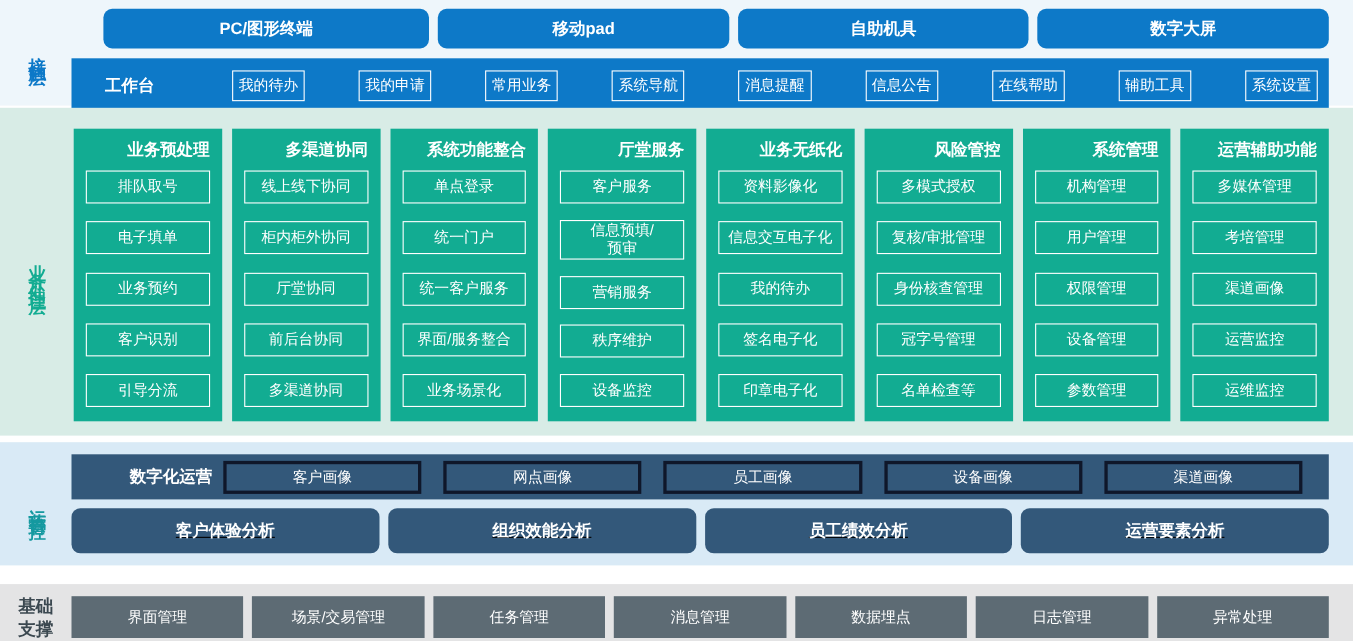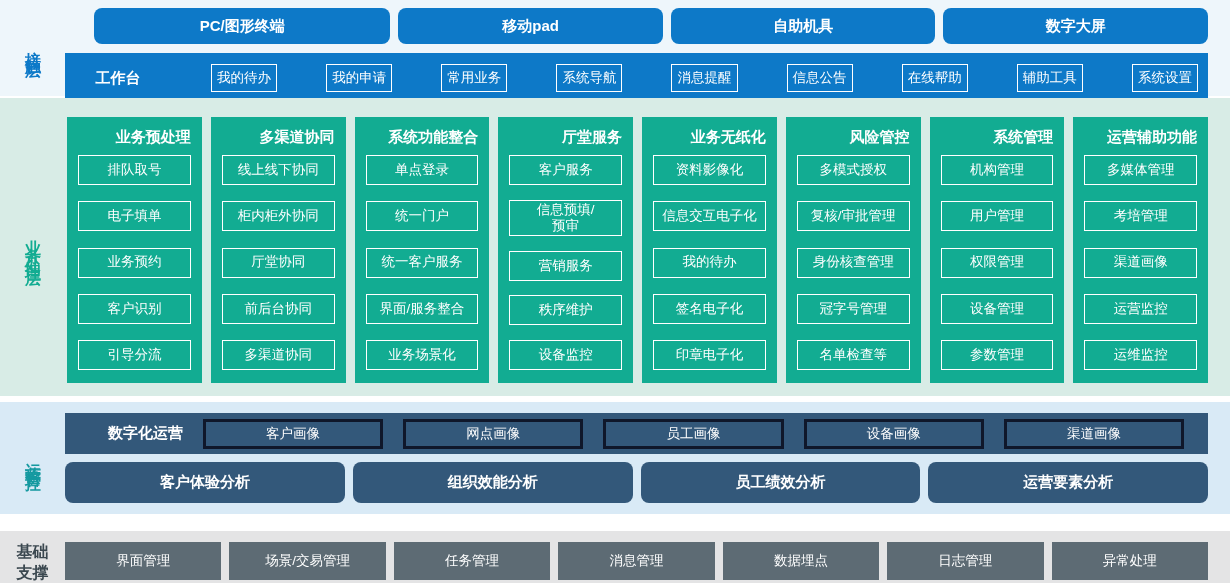--- a/index.html
+++ b/index.html
@@ -47,25 +47,25 @@
   .bcol-title{flex:none; height:24px; line-height:24px; text-align:right; color:#fff;
               font-weight:bold; font-size:15px; white-space:nowrap;}
   .bcol-items{flex:1; display:flex; flex-direction:column; justify-content:space-between; margin-top:6px;}
   .bcol-item{min-height:30px; border:1px solid #fff; color:#fff; font-size:13.5px; display:flex;
              align-items:center; justify-content:center; text-align:center; white-space:pre-line;
              line-height:1.2; padding:1px 2px;}
 
   
   .ops-bar{position:absolute; top:11px; left:0; right:0; height:41px; background:var(--navy);
            display:flex; align-items:center;}
-  .ops-label{width:138px; flex:none; text-align:left; color:#fff; font-weight:bold; font-size:15px;padding-left:43px;}
+  .ops-label{width:138px; flex:none; text-align:center; color:#fff; font-weight:bold; font-size:15px;padding-left:43px;}
   .ops-items{flex:1; display:flex; gap:20px; height:30px; margin-right:24px;}
   .ops-item{flex:1; border:3px solid #0f172a; color:#fff; font-size:13.5px; display:flex;
             align-items:center; justify-content:center;}
-  .ops-row2{position:absolute; top:60px; left:0; right:0; height:41px; display:flex; gap:8px;}
+  .ops-row2{position:absolute; top:60px; left:0; right:0; height:41px; display:flex; gap:8px;text-decoration:underline;}
   .ops-analysis{flex:1; background:var(--navy); border-radius:8px; color:#fff; font-weight:bold;
                 font-size:15px; display:flex; align-items:center; justify-content:center;}
 
   
   .f-items{position:absolute; top:11px; left:0; right:0; height:38px; display:flex; gap:8px;border-radius:18px;}
   .f-item{flex:1; background:var(--grey); color:#fff; font-size:13.5px; display:flex;
           align-items:center; justify-content:center;}
 </style>
 </head>
 <body>

